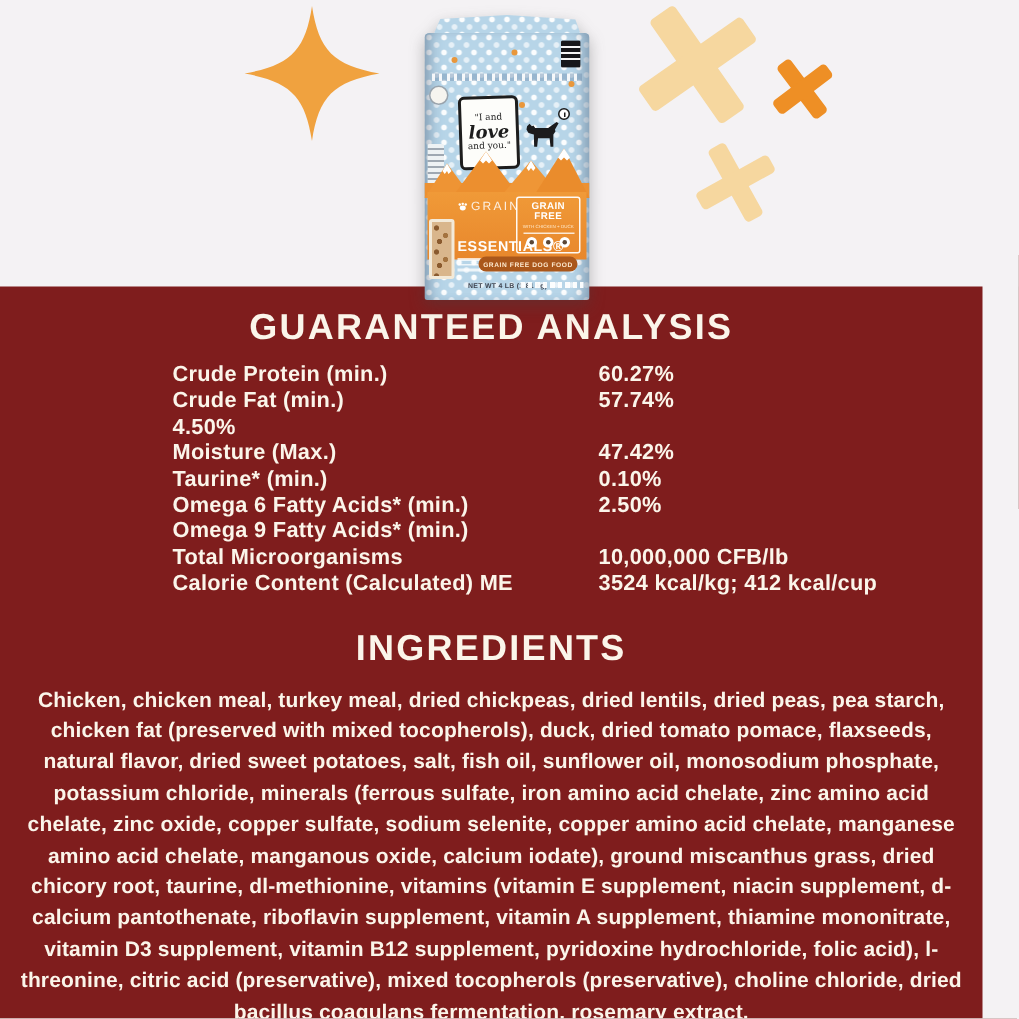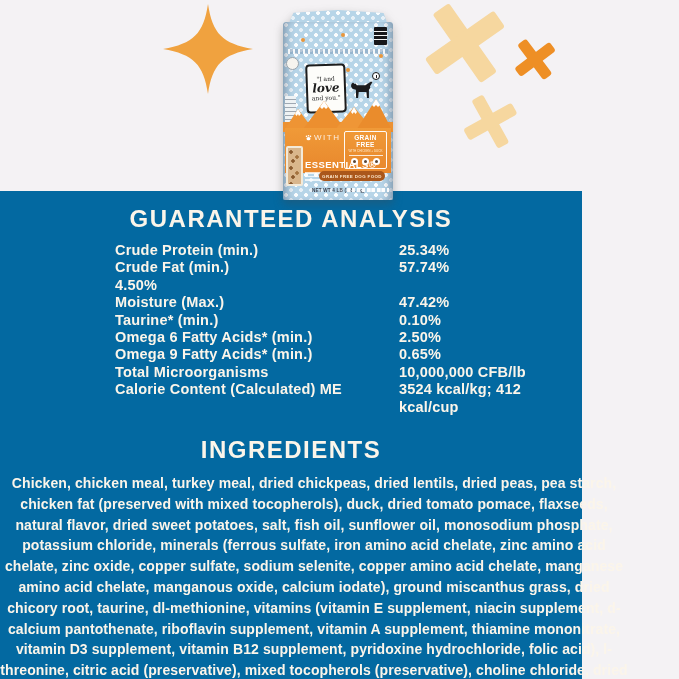--- a/index.html
+++ b/index.html
@@ -12,21 +12,21 @@
   .xmark{position:absolute;}
   .xmark::before,.xmark::after{content:"";position:absolute;left:-5%;right:-5%;top:38%;height:25%;
     background:currentColor;border-radius:3px;}
   .xmark::before{transform:rotate(45deg);}
   .xmark::after{transform:rotate(-45deg);}
   .x-large{left:427px;top:3px;width:76px;height:79px;color:#f6d79f;transform:rotate(10deg);}
   .x-small{left:515px;top:38px;width:40px;height:42px;color:#ee8f25;transform:rotate(8deg);}
   .x-medium{left:465px;top:95px;width:50px;height:52px;color:#f6d79f;transform:rotate(16deg);}
 
   
-  .content{position:absolute;left:0;top:191px;width:582px;height:488px;background:#0369a1;color:#fbf5ea;}
+  .content{position:absolute;left:0;top:191px;width:655px;height:488px;background:#7f1d1d;color:#fbf5ea;}
   .ga-title{margin:14px 0 0;text-align:center;font-size:24px;font-weight:bold;letter-spacing:1.5px;}
   .ga-table{margin-top:9px;}
   .ga-row{display:flex;padding-left:115px;font-size:14.5px;line-height:17.4px;font-weight:bold;letter-spacing:.2px;}
   .ga-label{width:284px;}
   .ga-value{flex:1;}
   .ing-title{margin:20px 0 0;text-align:center;font-size:24px;font-weight:bold;letter-spacing:1.5px;}
   .ing-text{margin:9px auto 0;width:628px;text-align:center;font-size:14px;line-height:20.8px;
     font-weight:bold;letter-spacing:.1px;}
 
   
@@ -141,21 +141,21 @@
 
       <div class="panel">
         <div class="panel-left">
           <div class="naked-row">
             <svg width="7" height="6" viewBox="0 0 10 9">
               <circle cx="2" cy="2" r="1.2" fill="#fff"></circle>
                 <circle cx="5" cy="1.2" r="1.2" fill="#fff"></circle>
               <circle cx="8" cy="2" r="1.2" fill="#fff"></circle>
                 <ellipse cx="5" cy="5.5" rx="3" ry="2.4" fill="#fff"></ellipse>
             </svg>
-            <span class="naked-word">WITH</span>
+            <span class="naked-word">GRAIN</span>
           </div>
           <div class="essentials-word">ESSENTIALS®</div>
           <div class="micro-line"></div>
           <div class="micro-line"></div>
           <div class="micro-line short"></div>
         </div>
         <div class="panel-box">
           <div class="pb-title">GRAIN FREE</div>
           <div class="pb-sub">WITH CHICKEN + DUCK</div>
           <div class="pb-div"></div>
@@ -173,21 +173,21 @@
       <div class="micro-strip"></div>
     </div>
   </div>
 
   <div class="content">
     <h1 class="ga-title">GUARANTEED ANALYSIS</h1>
 
     <div class="ga-table">
       <div class="ga-row">
         <span class="ga-label">Crude Protein (min.)</span>
-        <span class="ga-value">25.34%</span>
+        <span class="ga-value">60.27%</span>
       </div>
       <div class="ga-row">
         <span class="ga-label">Crude Fat (min.)</span>
         <span class="ga-value">57.74%</span>
       </div>
       <div class="ga-row">
         <span class="ga-value">4.50%</span>
       </div>
       <div class="ga-row">
         <span class="ga-label">Moisture (Max.)</span>
@@ -196,21 +196,20 @@
       <div class="ga-row">
         <span class="ga-label">Taurine* (min.)</span>
         <span class="ga-value">0.10%</span>
       </div>
       <div class="ga-row">
         <span class="ga-label">Omega 6 Fatty Acids* (min.)</span>
         <span class="ga-value">2.50%</span>
       </div>
       <div class="ga-row">
         <span class="ga-label">Omega 9 Fatty Acids* (min.)</span>
-        <span class="ga-value">0.65%</span>
       </div>
       <div class="ga-row">
         <span class="ga-label">Total Microorganisms</span>
         <span class="ga-value">10,000,000 CFB/lb</span>
       </div>
       <div class="ga-row">
         <span class="ga-label">Calorie Content (Calculated) ME</span>
         <span class="ga-value">3524 kcal/kg; 412 kcal/cup</span>
       </div>
     </div>

